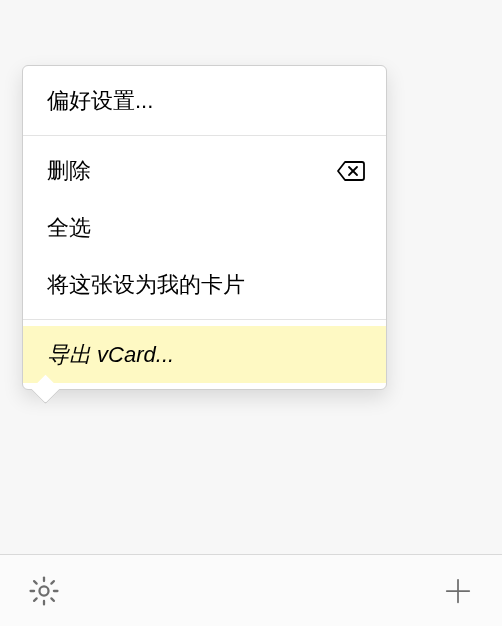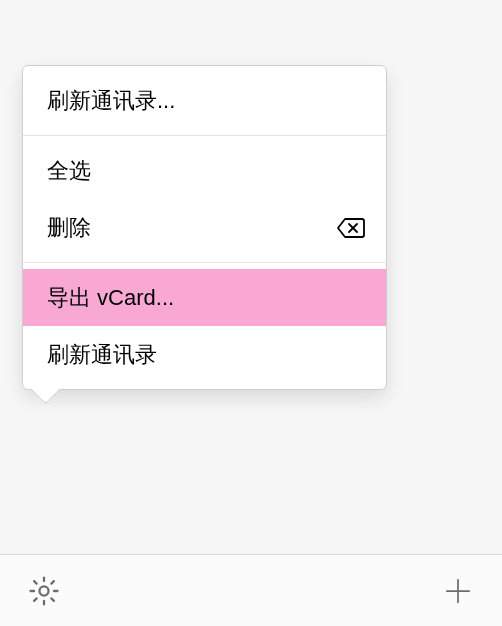--- a/index.html
+++ b/index.html
@@ -39,21 +39,21 @@
     .item {
       display: flex;
       align-items: center;
       justify-content: space-between;
       padding: 12px 20px 12px 24px;
       font-size: 22px;
       color: #000;
       cursor: pointer;
       line-height: 1.5;
     }
-    .item.highlight { background: #f9a8d4; }
+    .item.highlight { background: #fef9c3; font-style: italic; }
     .item-label { flex: 1; }
     .icon-slot { display: flex; align-items: center; }
     .toolbar {
       position: absolute;
       left: 0;
       right: 0;
       bottom: 0;
       height: 72px;
       background: #fbfbfb;
       border-top: 1px solid #d9d9d9;
@@ -72,46 +72,46 @@
     }
     svg { display: block; }
   </style>
 </head>
 <body>
 
 <div class="popup">
 
   <div class="section">
     <div class="item">
-      <span class="item-label">刷新通讯录...</span>
+      <span class="item-label">偏好设置...</span>
     </div>
   </div>
 
   <div class="section divider">
-    <div class="item">
-      <span class="item-label">全选</span>
-    </div>
     <div class="item">
       <span class="item-label">删除</span>
       <span class="icon-slot">
         <svg width="30" height="22" viewBox="0 0 30 22" fill="none" stroke="#000" stroke-width="1.8" stroke-linejoin="round" stroke-linecap="round">
           <path d="M9 2 H26 A2 2 0 0 1 28 4 V18 A2 2 0 0 1 26 20 H9 L2 11 Z"></path>
           <line x1="13" y1="7" x2="21" y2="15"></line>
           <line x1="21" y1="7" x2="13" y2="15"></line>
         </svg>
       </span>
     </div>
+    <div class="item">
+      <span class="item-label">全选</span>
+    </div>
+    <div class="item">
+      <span class="item-label">将这张设为我的卡片</span>
+    </div>
   </div>
 
   <div class="section divider">
     <div class="item highlight">
       <span class="item-label">导出 vCard...</span>
-    </div>
-    <div class="item">
-      <span class="item-label">刷新通讯录</span>
     </div>
   </div>
 
 </div>
 
 <div class="toolbar">
   <div class="icon-btn">
     <span>
       <svg width="34" height="34" viewBox="0 0 24 24" fill="none" stroke="#6d6d6d" stroke-width="1.6" stroke-linecap="round" stroke-linejoin="round">
         <circle cx="12" cy="12" r="3.2"></circle>

